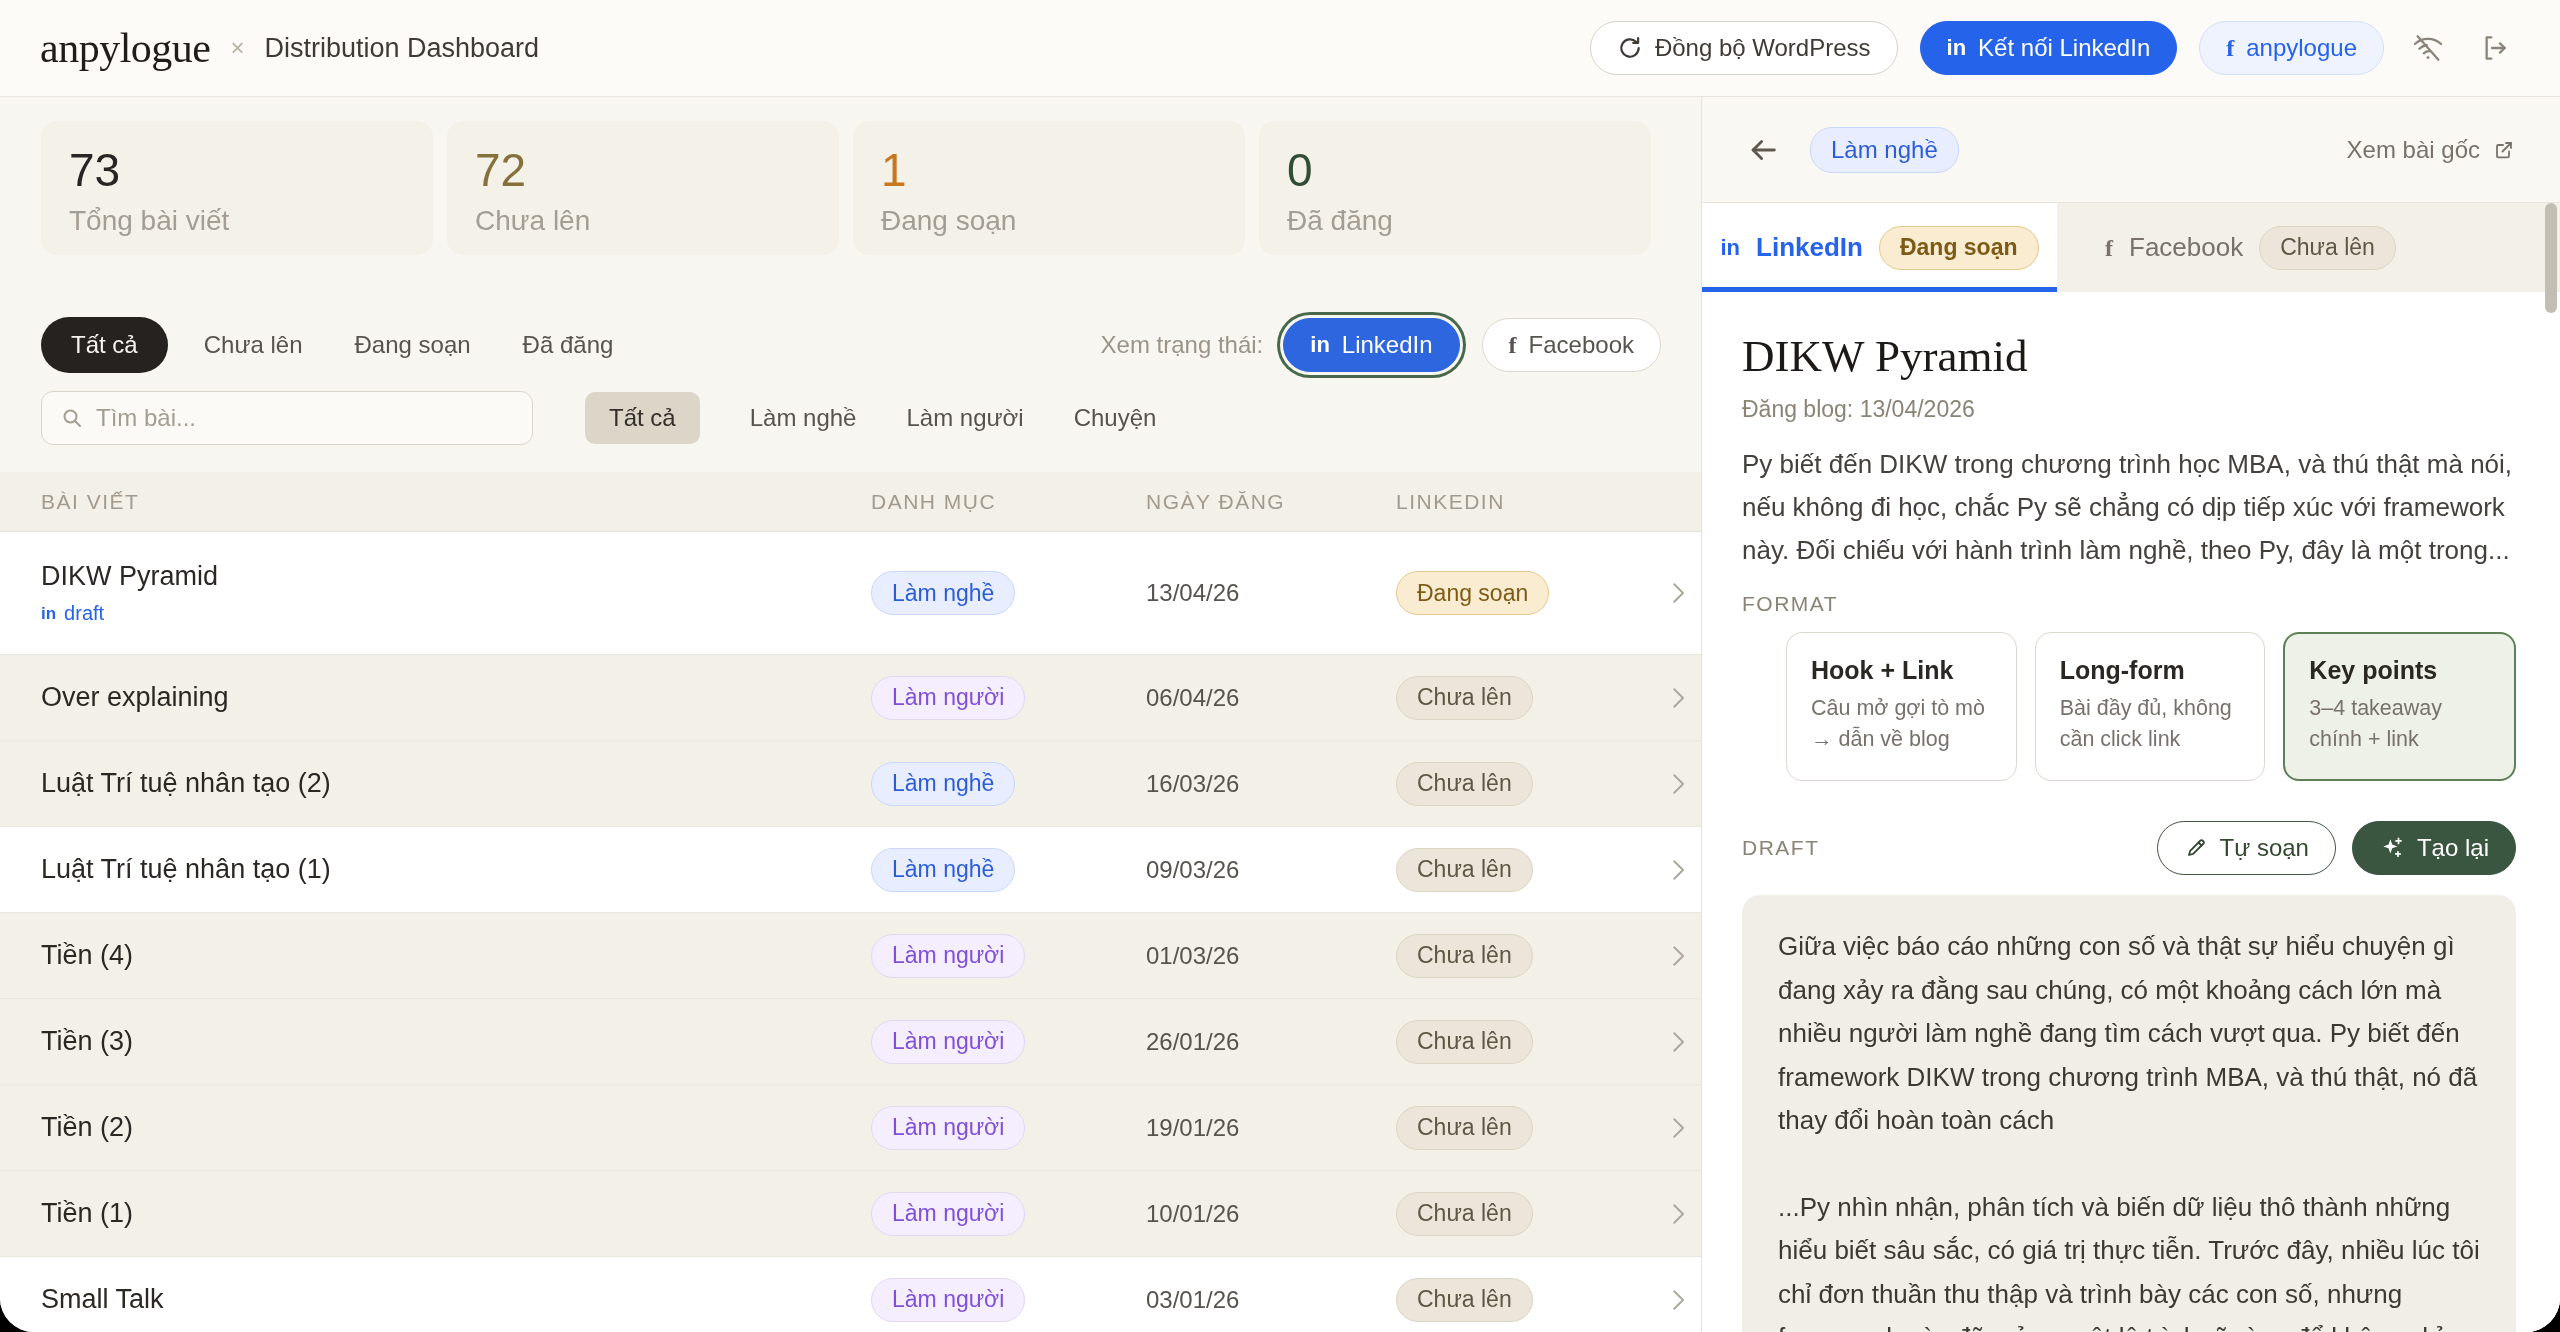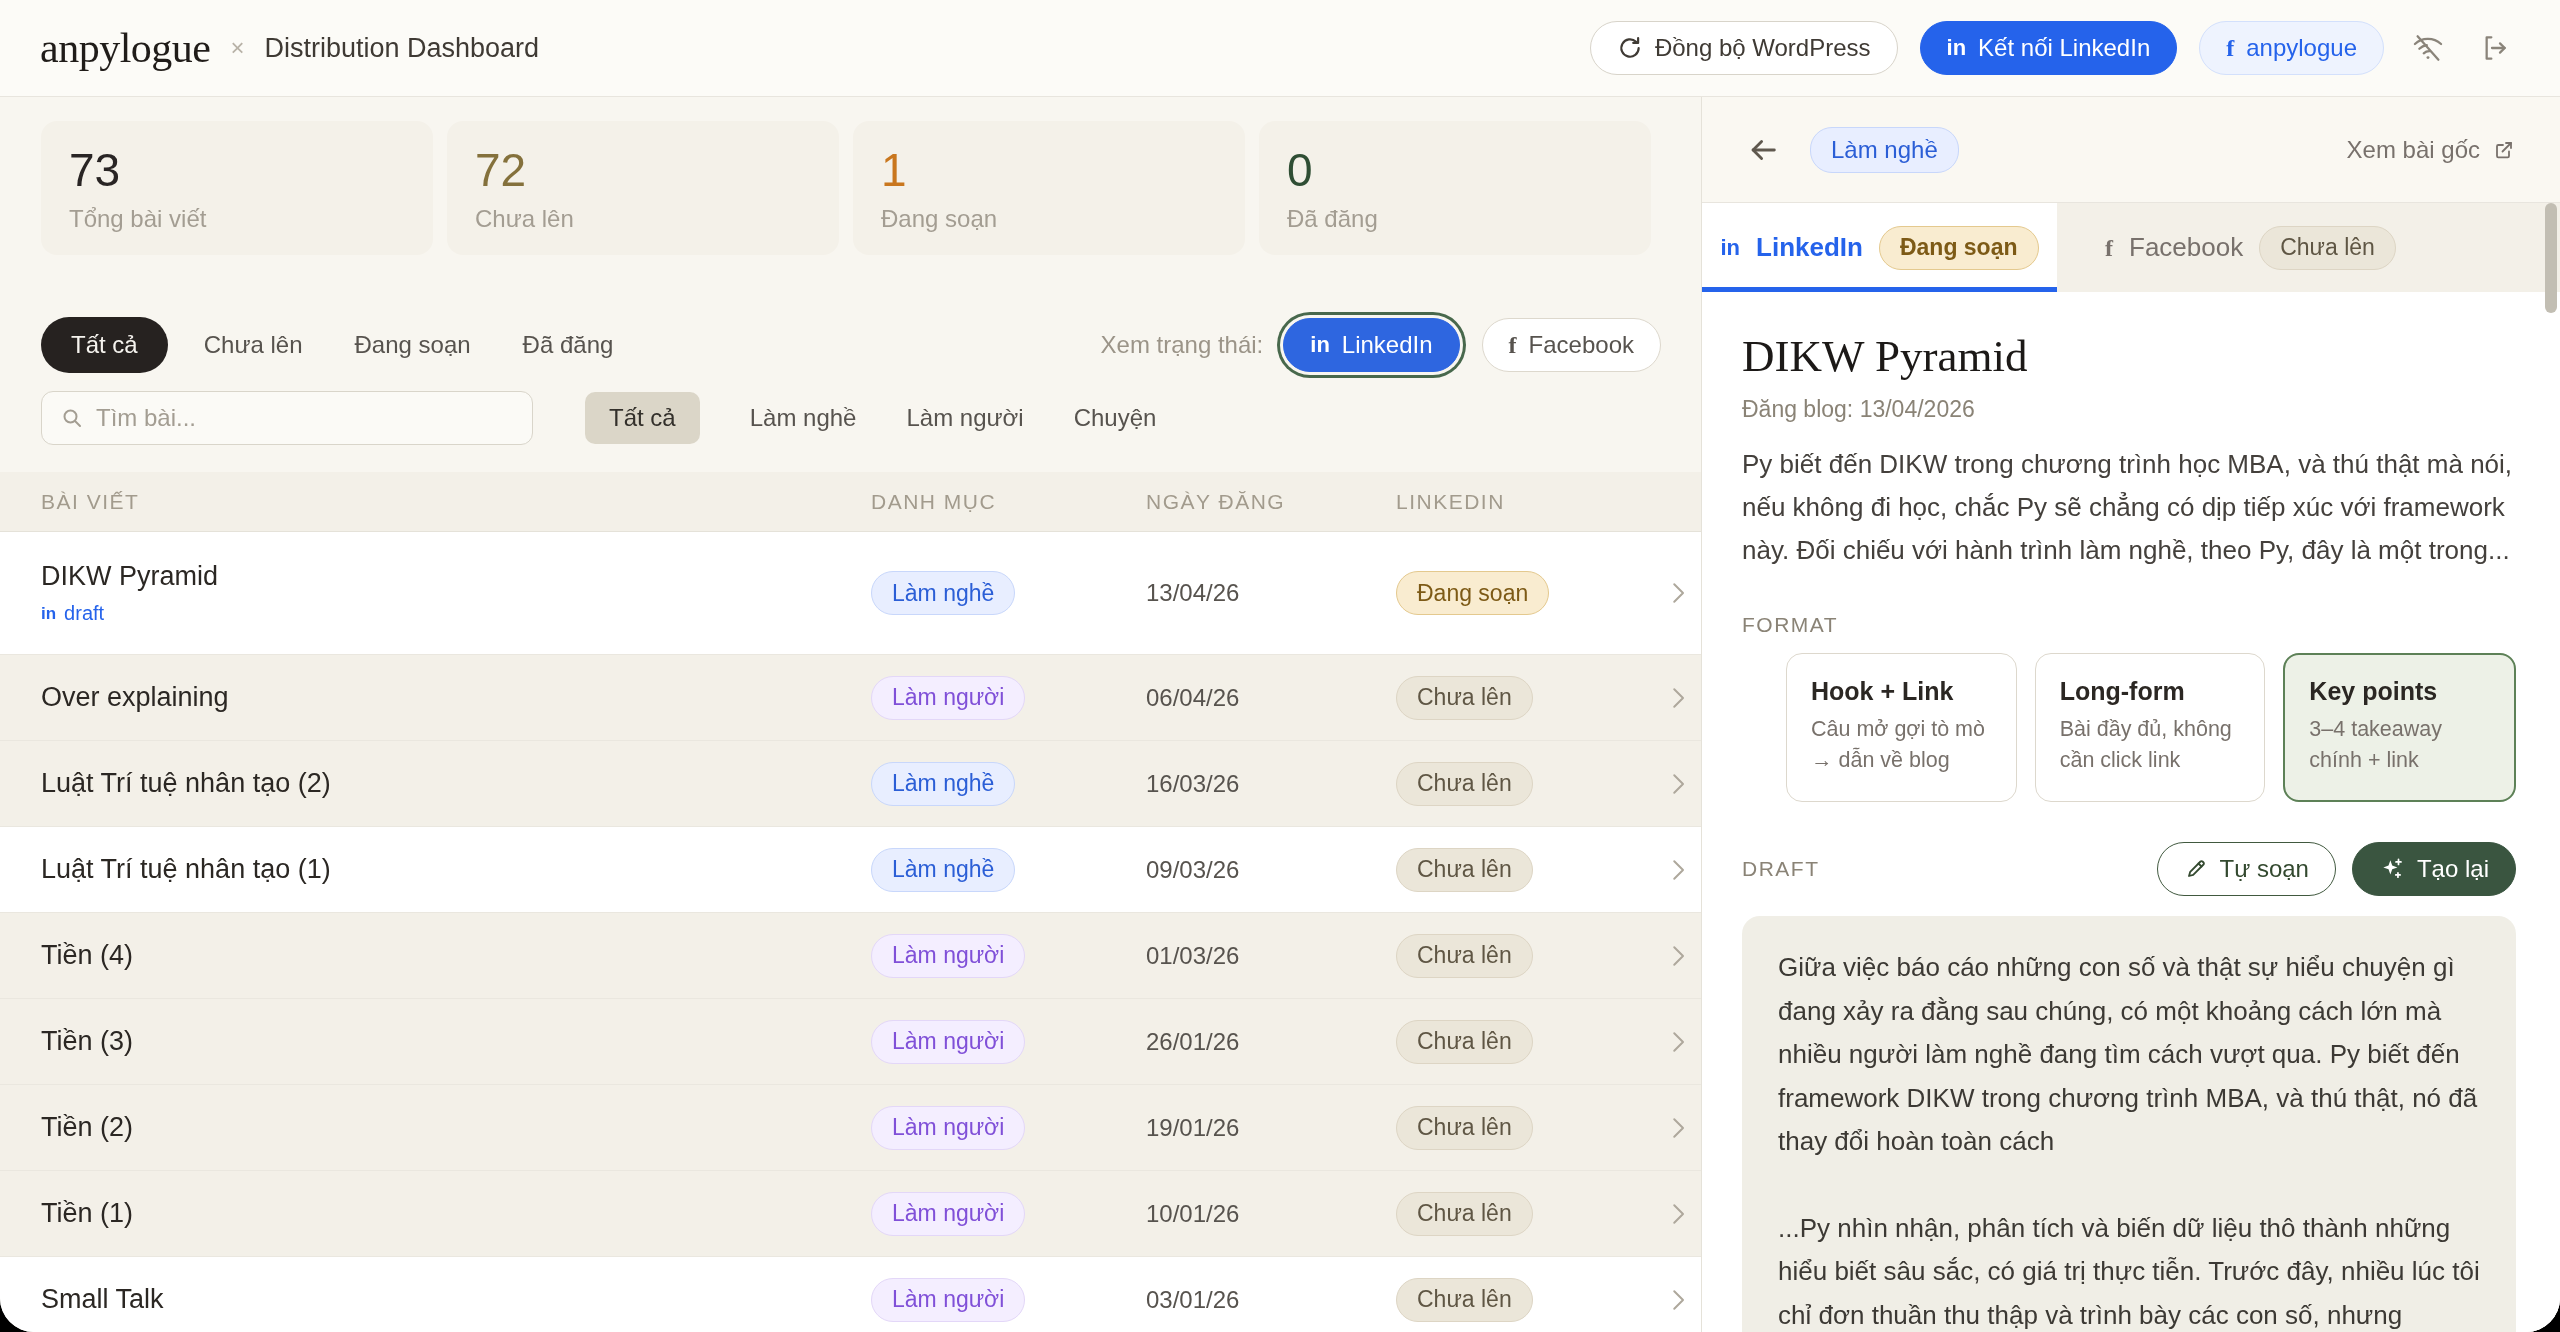--- a/index.html
+++ b/index.html
@@ -18,21 +18,21 @@
   .btn-lightblue { background:#eef3fe; border:1px solid #d3e0fc; color:#2563eb; }
   .iconbtn { background:none; border:none; padding:6px; cursor:pointer; display:flex; align-items:center; }
   .li-glyph { font-weight:bold; font-size:22px; line-height:1; letter-spacing:0; }
   .fb-glyph { font-weight:bold; font-size:24px; font-family:"Liberation Serif",serif; line-height:1; }
 
   
   .left { position:absolute; left:0; top:97px; width:1701px; bottom:0; overflow:hidden; }
   .stats { display:flex; gap:14px; margin:24px 40px 0 41px; }
   .stat { width:392px; height:134px; background:#f4f1e9; border-radius:16px; padding:22px 28px; }
   .stat-v { font-size:46px; font-weight:normal; }
-  .stat-l { font-size:24px; color:#a39d92; margin-top:8px; }
+  .stat-l { font-size:28px; color:#a39d92; margin-top:8px; }
 
   .filters { display:flex; align-items:center; margin:62px 40px 0 41px; height:56px; }
   .ftab { font-size:24px; color:#57534e; margin-right:52px; background:none; border:none; cursor:pointer; padding:0; }
   .ftab.active { background:#262220; color:#f5f3ee; height:56px; border-radius:28px; padding:0 30px; margin-right:36px; display:inline-flex; align-items:center; }
   .view-label { margin-left:auto; font-size:24px; color:#9b9488; margin-right:20px; }
   .platforms { display:flex; gap:22px; }
   .pbtn { display:inline-flex; align-items:center; gap:12px; height:54px; border-radius:27px; padding:0 26px; font-size:24px; background:#fff; border:1px solid #ddd8cd; color:#57534e; cursor:pointer; }
   .pbtn.active { background:#2e66e0; border-color:#2e66e0; color:#fff; box-shadow:0 0 0 3px #f8f6f0, 0 0 0 6px #48684c; }
 
   .searchrow { display:flex; align-items:center; margin:18px 40px 0 41px; }
@@ -64,21 +64,21 @@
   .detail-head { height:106px; background:#faf8f2; border-bottom:1px solid #e8e5de; display:flex; align-items:center; padding:0 44px 0 40px; gap:26px; }
   .back-btn { background:none; border:none; cursor:pointer; display:flex; padding:4px; }
   .view-orig { margin-left:auto; display:flex; align-items:center; gap:12px; font-size:24px; color:#78716c; background:none; border:none; cursor:pointer; }
   .tabs { display:flex; height:89px; }
   .tab { display:flex; align-items:center; gap:16px; font-size:26px; cursor:pointer; border:none; background:#f3f0e8; color:#78716c; padding:0 0 0 48px; flex:1; justify-content:flex-start; }
   .tab.active { background:#fff; color:#2563eb; font-weight:bold; flex:0 0 355px; justify-content:center; padding:0; box-shadow:inset 0 -5px 0 #2563eb; }
   .detail-body { padding:38px 44px 0 40px; background:#fff; }
   .post-title { font-family:"Liberation Serif", serif; font-size:45px; color:#1c1917; }
   .post-meta { font-size:23px; color:#8a8376; margin-top:14px; }
   .post-excerpt { font-size:26px; line-height:43px; color:#44403c; margin-top:20px; }
-  .sec-label { font-size:21px; letter-spacing:1.5px; color:#8a8376; margin-top:41px; }
+  .sec-label { font-size:21px; letter-spacing:1.5px; color:#8a8376; margin-top:20px; }
   .formats { display:flex; gap:18px; margin-top:16px;padding-left:44px; }
   .fcard { flex:1; background:#fff; border:1.5px solid #ddd8cd; border-radius:16px; padding:22px 24px 24px; text-align:left; cursor:pointer; font-family:inherit; }
   .fcard.selected { border:2px solid #5d8157; background:#edf1e7; }
   .fcard-t { font-size:25px; font-weight:bold; color:#2b2723; }
   .fcard-d { font-size:21.5px; line-height:31px; color:#78716b; margin-top:8px; }
   .draft-row { display:flex; align-items:center; margin-top:40px; }
   .draft-actions { margin-left:auto; display:flex; gap:16px; }
   .btn-green-outline { background:#fff; border:1.5px solid #41593f; color:#33492f; }
   .btn-green { background:#3a5540; border:1.5px solid #3a5540; color:#fff; }
   .draft-box { margin-top:20px; background:#f0eee6; border-radius:18px; padding:30px 36px; font-size:26px; line-height:43.5px; color:#3c3934; min-height:470px; }

